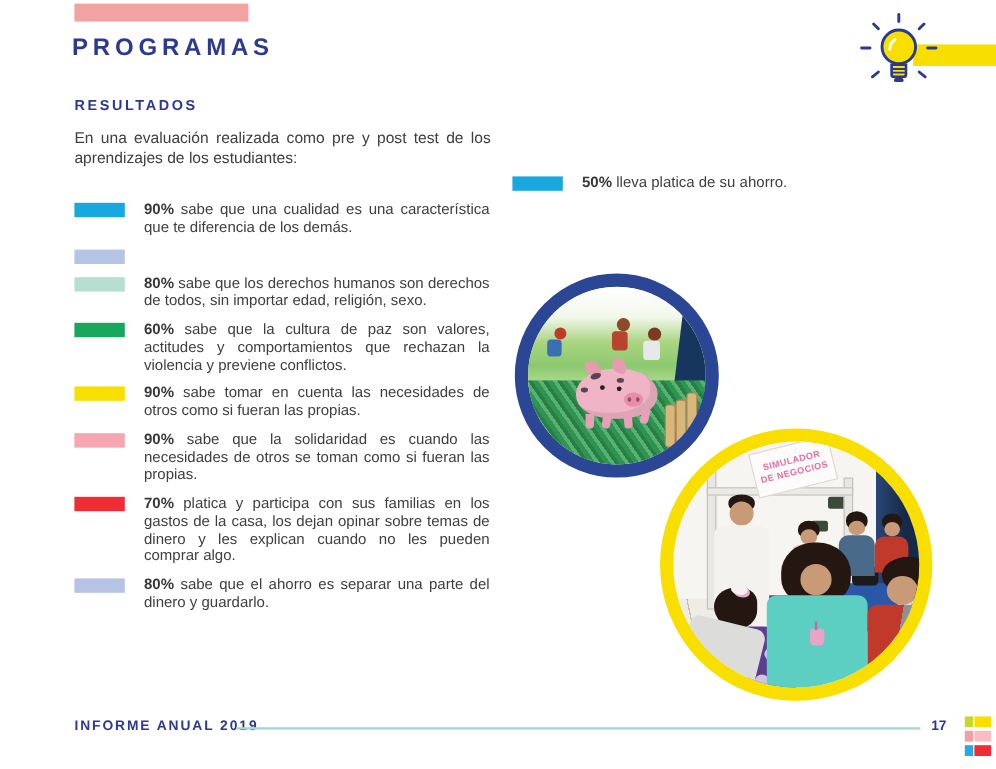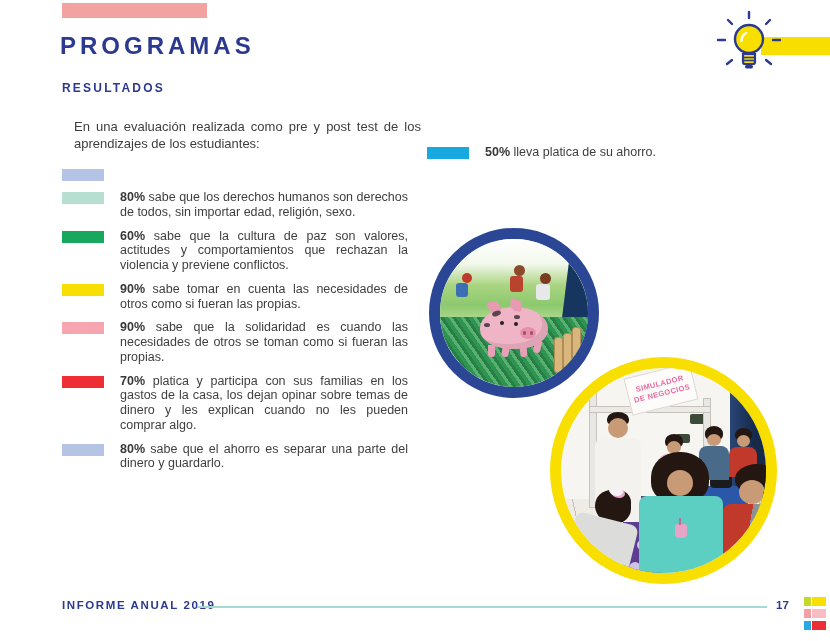--- a/index.html
+++ b/index.html
@@ -1,26 +1,26 @@
 <!DOCTYPE html>
 <html><head>
 <meta charset="utf-8">
 <style>
   html,body{margin:0;padding:0;background:#ffffff;}
   .page{position:relative;width:830px;height:641px;background:#ffffff;overflow:hidden;
         font-family:"Liberation Sans",sans-serif;color:#3e3e3e;}
 
   
   .accent-bar{position:absolute;left:62px;top:3px;width:145px;height:15px;}
-  .title{position:absolute;left:60px;top:16px;font-size:24px;font-weight:bold;
+  .title{position:absolute;left:60px;top:16px;font-size:20px;font-weight:bold;
          letter-spacing:4px;color:#2b3990;}
   .subtitle{position:absolute;left:62px;top:71px;font-size:12px;font-weight:bold;
             letter-spacing:2.2px;color:#2b3990;}
   .intro{position:absolute;left:62px;top:107px;width:347px;font-size:13px;line-height:1.28;
-         text-align:justify;margin:12px;}
+         text-align:justify;margin:0;}
 
   
   .bulb-stripe{position:absolute;left:761px;top:37px;width:69px;height:18px;}
   .bulb{position:absolute;left:712px;top:10px;width:74px;height:70px;}
 
   
   .list{position:absolute;display:flex;flex-direction:column;gap:9px;}
   .list-left{left:62px;top:167px;width:346px;}
   .list-right{left:427px;top:145px;width:295px;}
   .item{display:flex;align-items:flex-start;}
@@ -113,20 +113,24 @@
     </g>
     <circle cx="37" cy="29" r="14" fill="#f8df00" stroke="#2b3990" stroke-width="2.4"></circle>
     <path d="M31 44 h12 v8 a2 2 0 0 1 -2 2 h-8 a2 2 0 0 1 -2 -2 z" fill="#f8df00" stroke="#2b3990" stroke-width="2.2"></path>
     <line x1="31" y1="47.5" x2="43" y2="47.5" stroke="#2b3990" stroke-width="1.6"></line>
     <line x1="31" y1="50.5" x2="43" y2="50.5" stroke="#2b3990" stroke-width="1.6"></line>
     <rect x="33" y="55" width="8" height="3.4" rx="1.6" fill="#2b3990"></rect>
     <path d="M29.5 31 a9 9 0 0 1 4.5 -8" stroke="#ffffff" stroke-width="2.4" fill="none" stroke-linecap="round"></path>
   </svg>
 
   <div class="list list-left">
+    <div class="item">
+      <span class="swatch" style="background: rgb(24, 168, 224);"></span>
+      <p class="item-text"><strong>90%</strong> <span>sabe que una cualidad es una característica que te diferencia de los demás.</span></p>
+    </div>
     <div class="item">
       <span class="swatch" style="background: rgb(181, 196, 228);"></span>
     </div>
     <div class="item">
       <span class="swatch" style="background: rgb(183, 223, 209);"></span>
       <p class="item-text"><strong>80%</strong> <span>sabe que los derechos humanos son derechos de todos, sin importar edad, religión, sexo.</span></p>
     </div>
     <div class="item">
       <span class="swatch" style="background: rgb(23, 167, 93);"></span>
       <p class="item-text"><strong>60%</strong> <span>sabe que la cultura de paz son valores, actitudes y comportamientos que rechazan la violencia y previene conflictos.</span></p>

